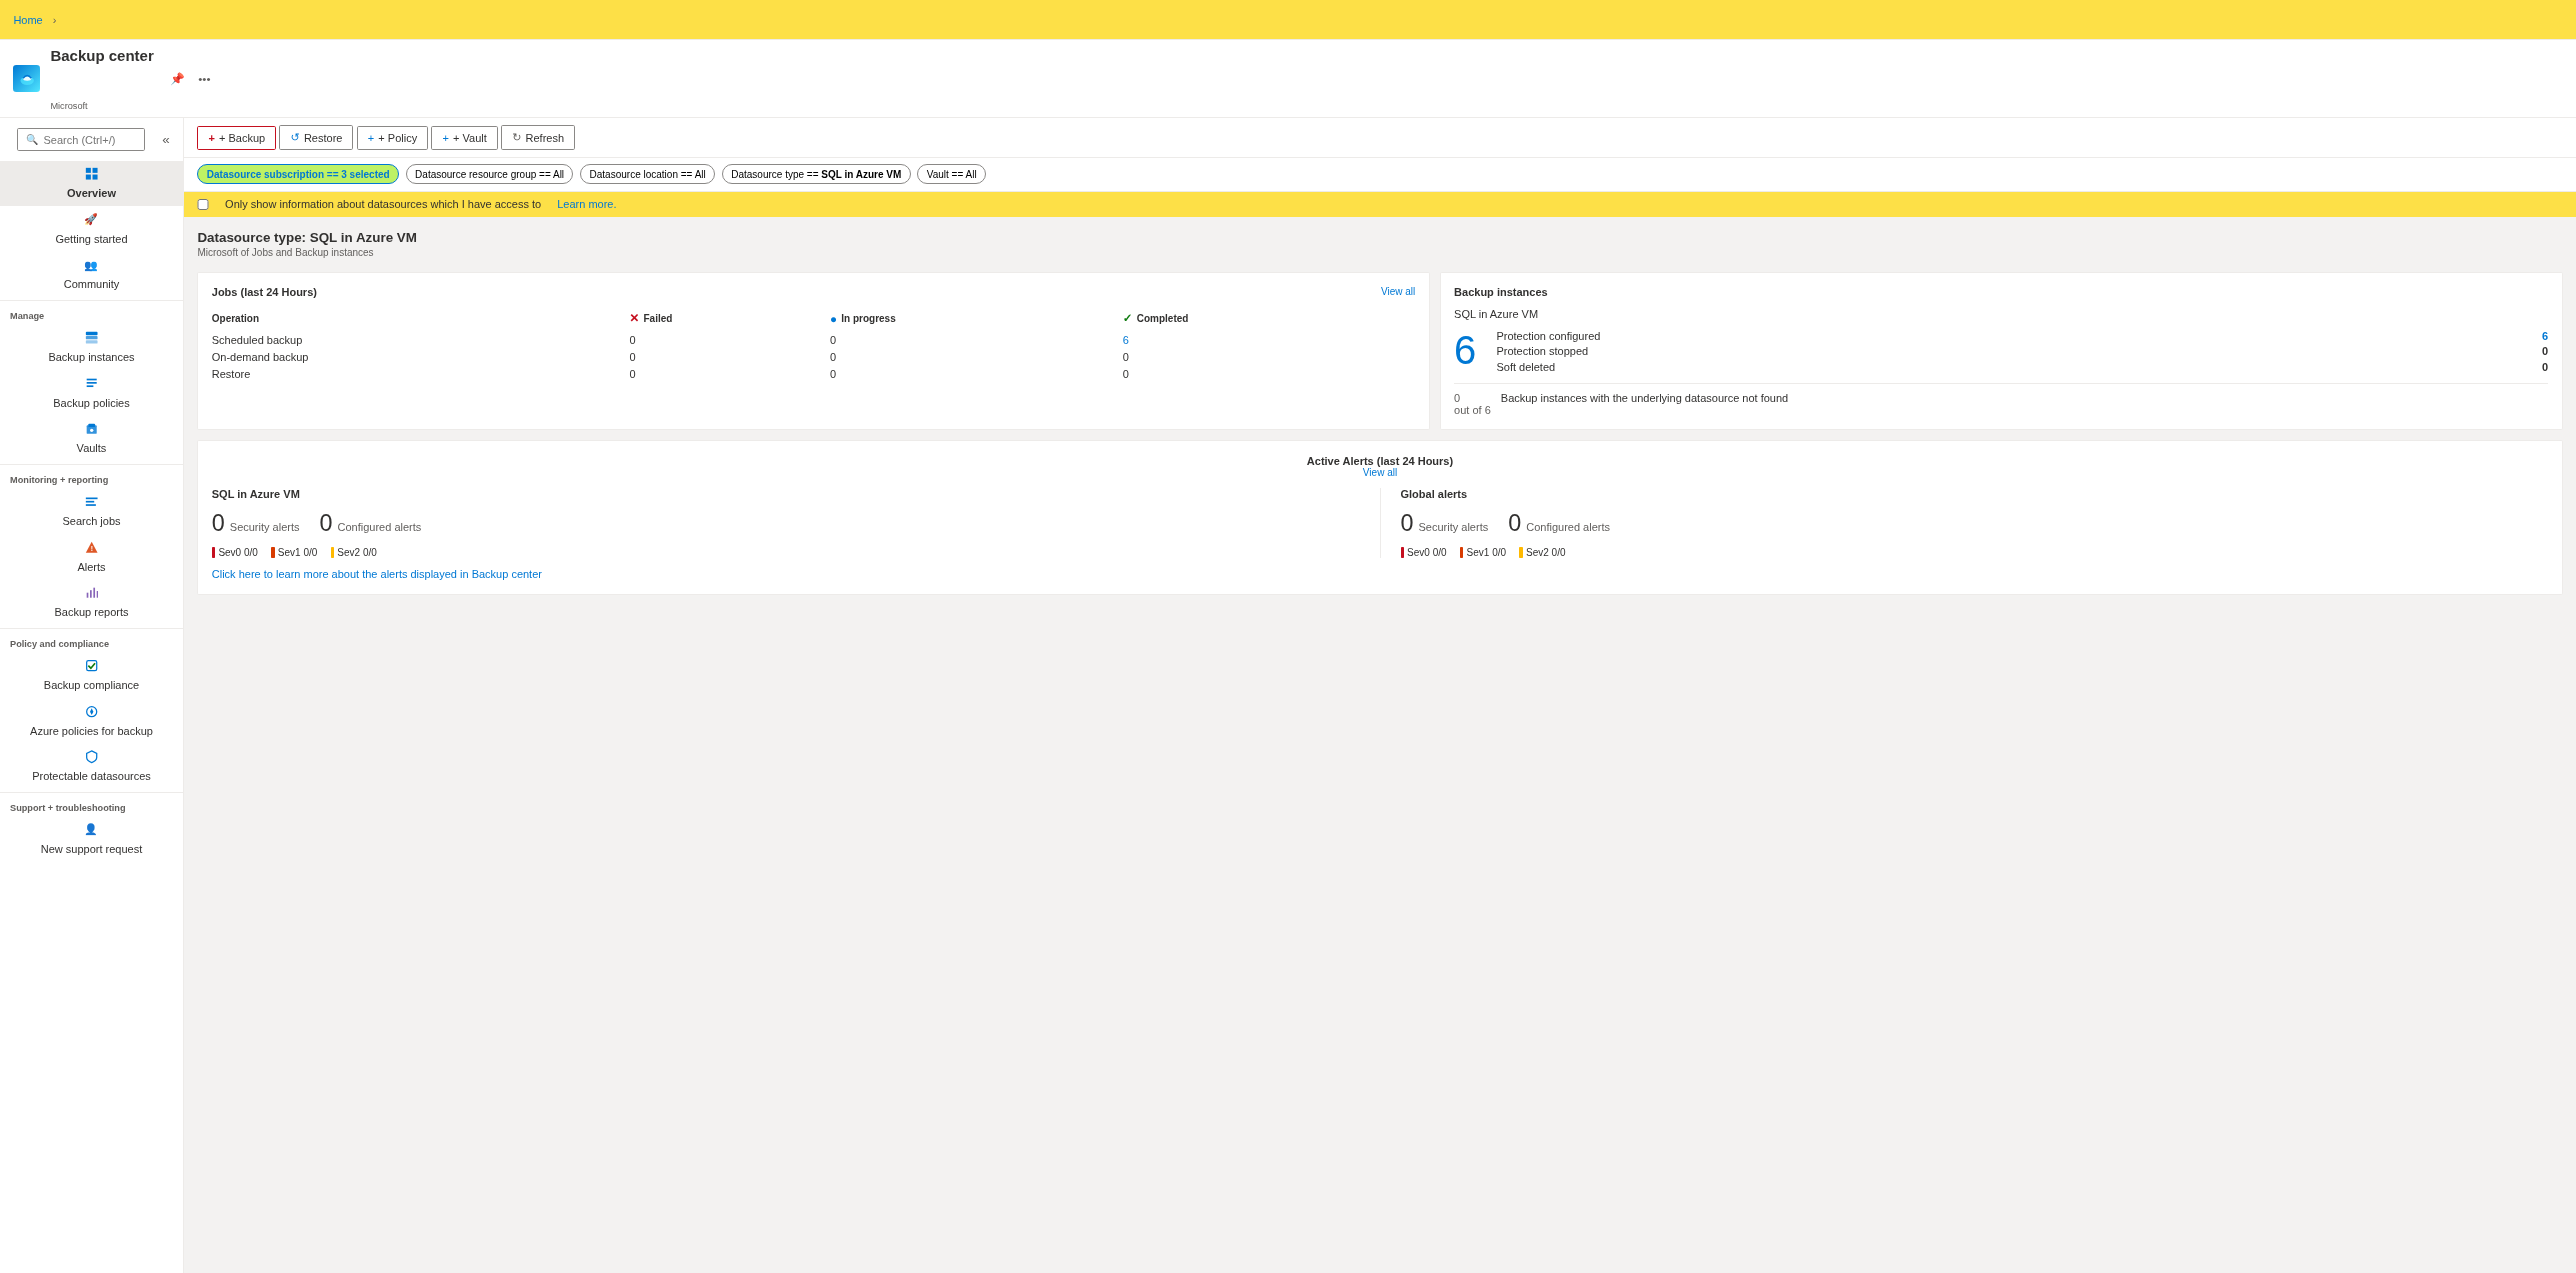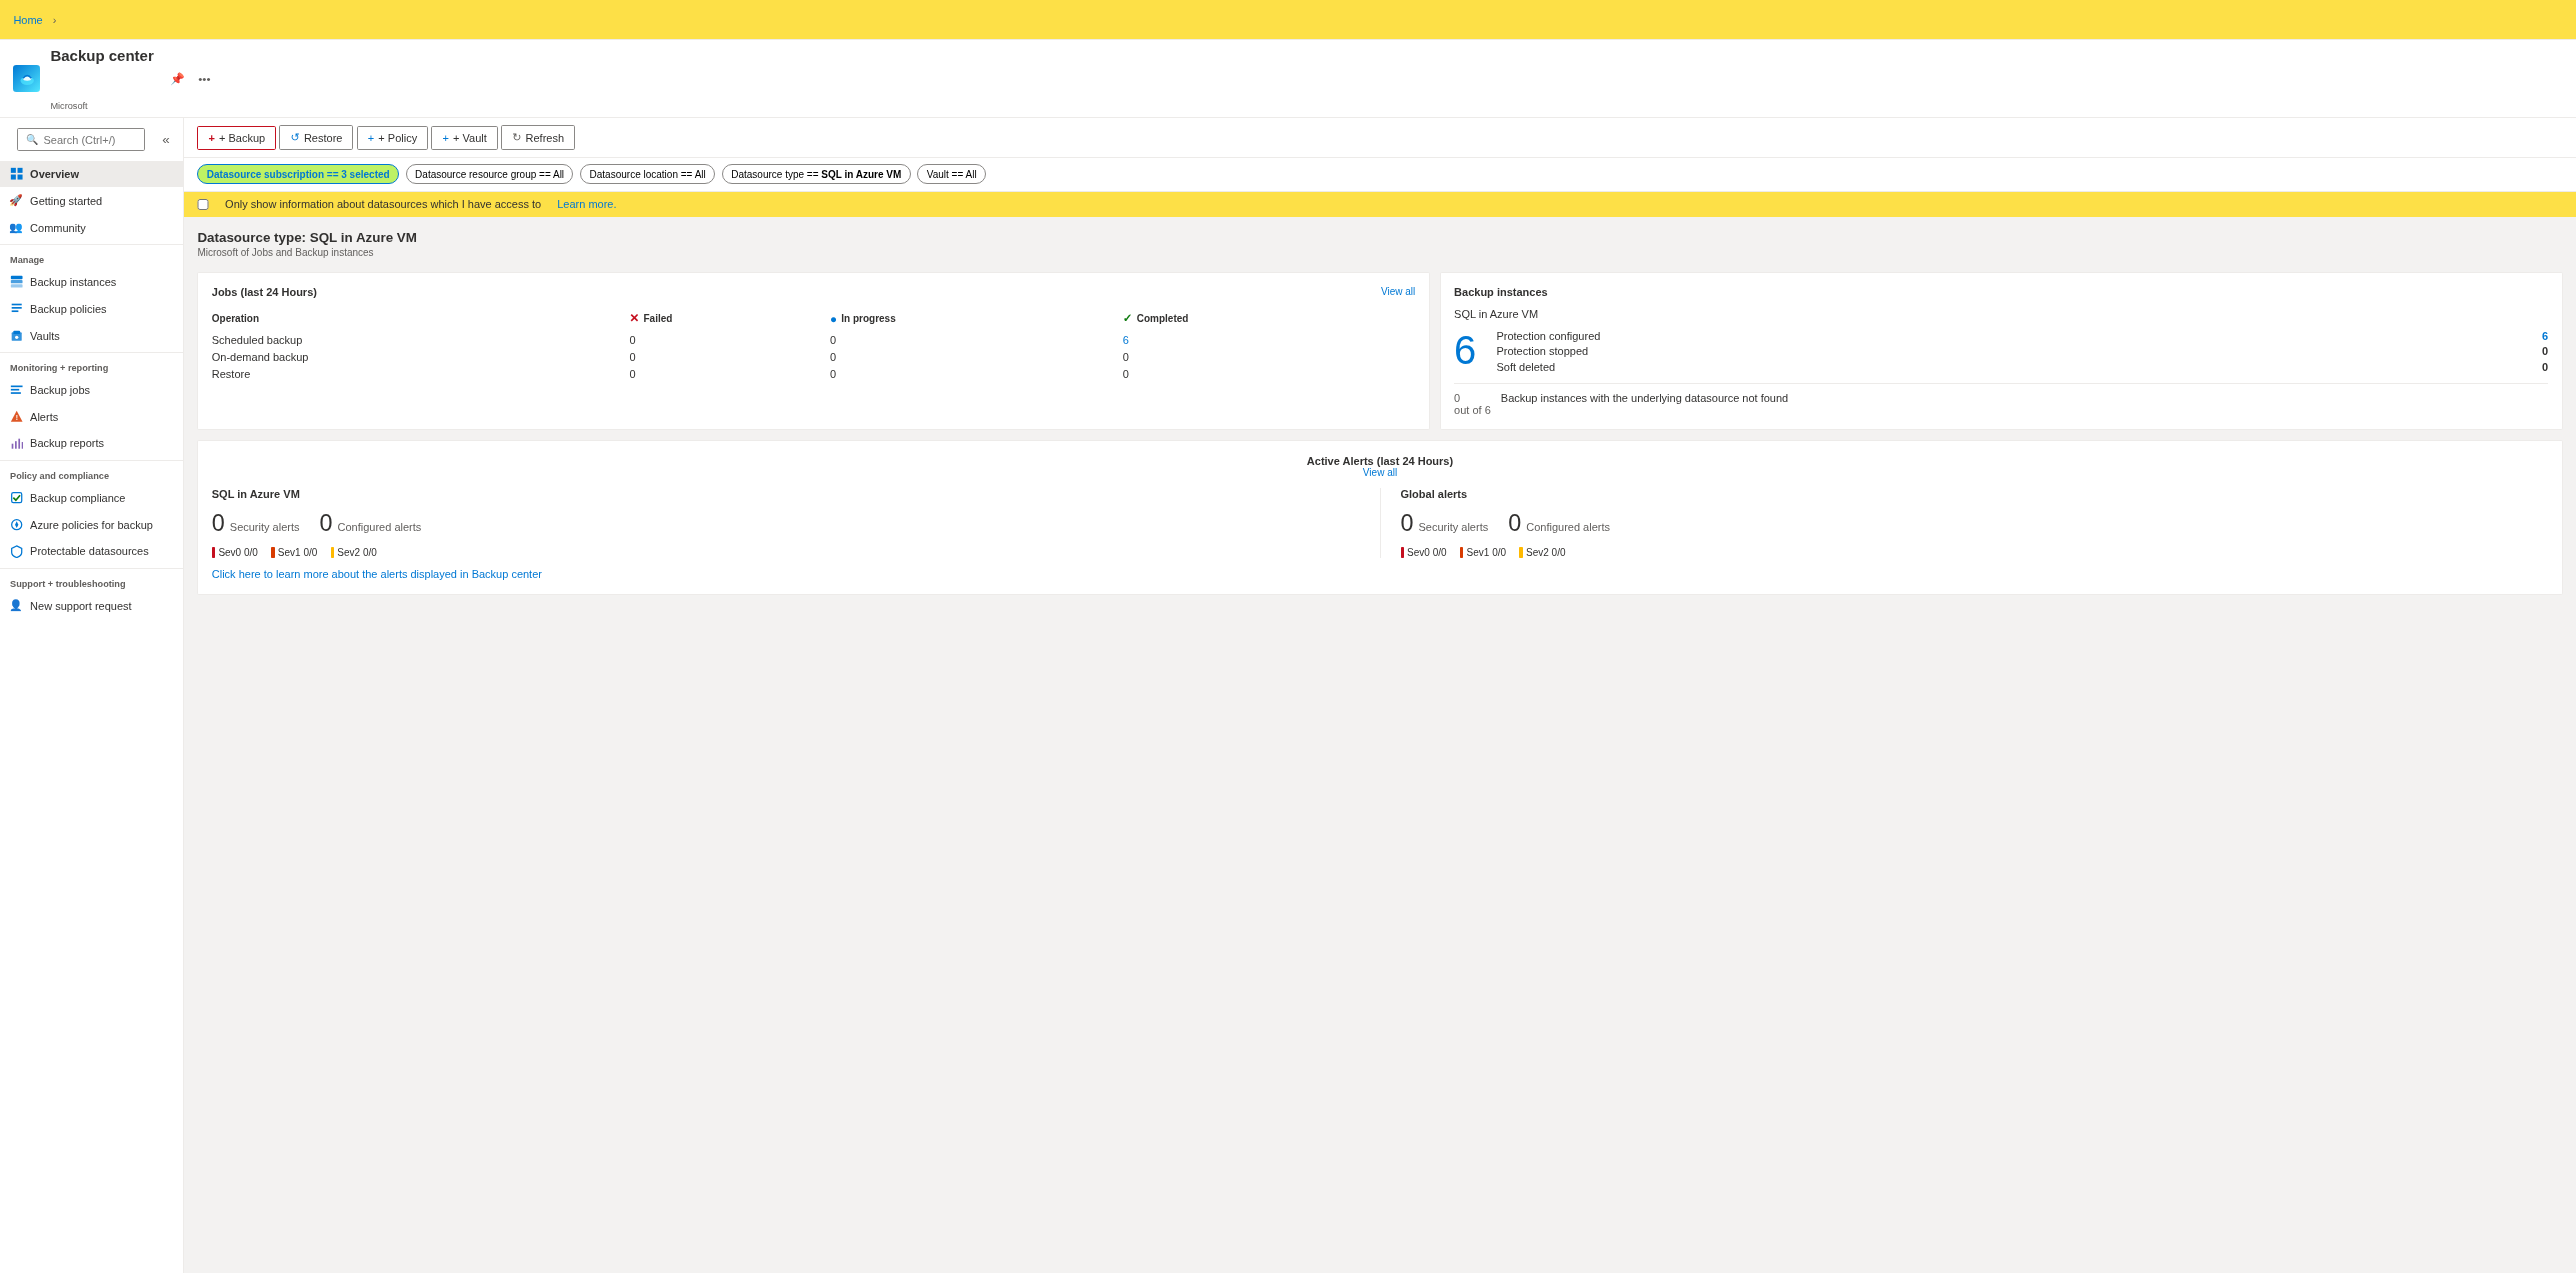--- a/index.html
+++ b/index.html
@@ -20,21 +20,21 @@
     
     .main-layout { display: flex; flex: 1; overflow: hidden; }
 
     
     .sidebar { width: 184px; background: #fff; border-right: 0.8px solid #edebe9; display: flex; flex-direction: column; overflow-y: auto; flex-shrink: 0; }
     .search-box { margin: 6.7px 10px; padding: 4.2px 8.4px; border: 0.8px solid #8a8886; border-radius: 1.7px; display: flex; align-items: center; gap: 5px; background: #fff; }
     .search-box input { border: none; outline: none; font-size: 11px; color: #323130; width: 100%; background: transparent; }
     .search-icon-svg { color: #605e5c; font-size: 10px; }
     .collapse-btn { padding: 3.3px 6.7px; cursor: pointer; color: #605e5c; font-size: 13.4px; margin-left: auto; }
 
-    .sidebar-item { display: flex; align-items: center; gap: 6.7px; padding: 6.7px 10px; cursor: pointer; color: #323130; font-size: 11px; }
+    .sidebar-item { display: flex; align-items: center; gap: 6.7px; padding: 6.7px 10px; cursor: pointer; color: #323130; font-size: 11px; flex-direction: column; }
     .sidebar-item.active { background: #edebe9; font-weight: 600; }
     .sidebar-item-icon { width: 13.4px; height: 13.4px; display: flex; align-items: center; justify-content: center; flex-shrink: 0; }
 
     .sidebar-section-label { font-size: 9.2px; font-weight: 700; color: #605e5c; padding: 10px 10px 3.3px; text-transform: none; border-top: 0.8px solid #edebe9; margin-top: 3.3px; }
 
     
     .content { flex: 1; overflow-y: auto; background: #fff; display: flex; flex-direction: column; }
 
     
     .toolbar { padding: 6.7px 13.4px; display: flex; align-items: center; gap: 3.3px; border-bottom: 0.8px solid #edebe9; background: #fff; }
@@ -194,21 +194,21 @@
 
     <div class="sidebar-section-label">Monitoring + reporting</div>
     <div class="sidebar-item">
       <span class="sidebar-item-icon">
         <svg width="13.4" height="13.4" viewBox="0 0 16 16">
             <rect x="1" y="3" width="14" height="2" fill="#0078d4"></rect>
             <rect x="1" y="7" width="10" height="2" fill="#0078d4"></rect>
             <rect x="1" y="11" width="12" height="2" fill="#0078d4"></rect>
           </svg>
       </span>
-      <span>Backup jobs</span>
+      <span>Search jobs</span>
     </div>
     <div class="sidebar-item">
       <span class="sidebar-item-icon">
         <svg width="13.4" height="13.4" viewBox="0 0 16 16" style="font-size:13px">
             <polygon points="8,1 15,14 1,14" fill="#d83b01" opacity="0.85"></polygon>
             <text x="7" y="12" font-size="8" fill="white" font-weight="bold">!</text>
           </svg>
       </span>
       <span>Alerts</span>
     </div>

